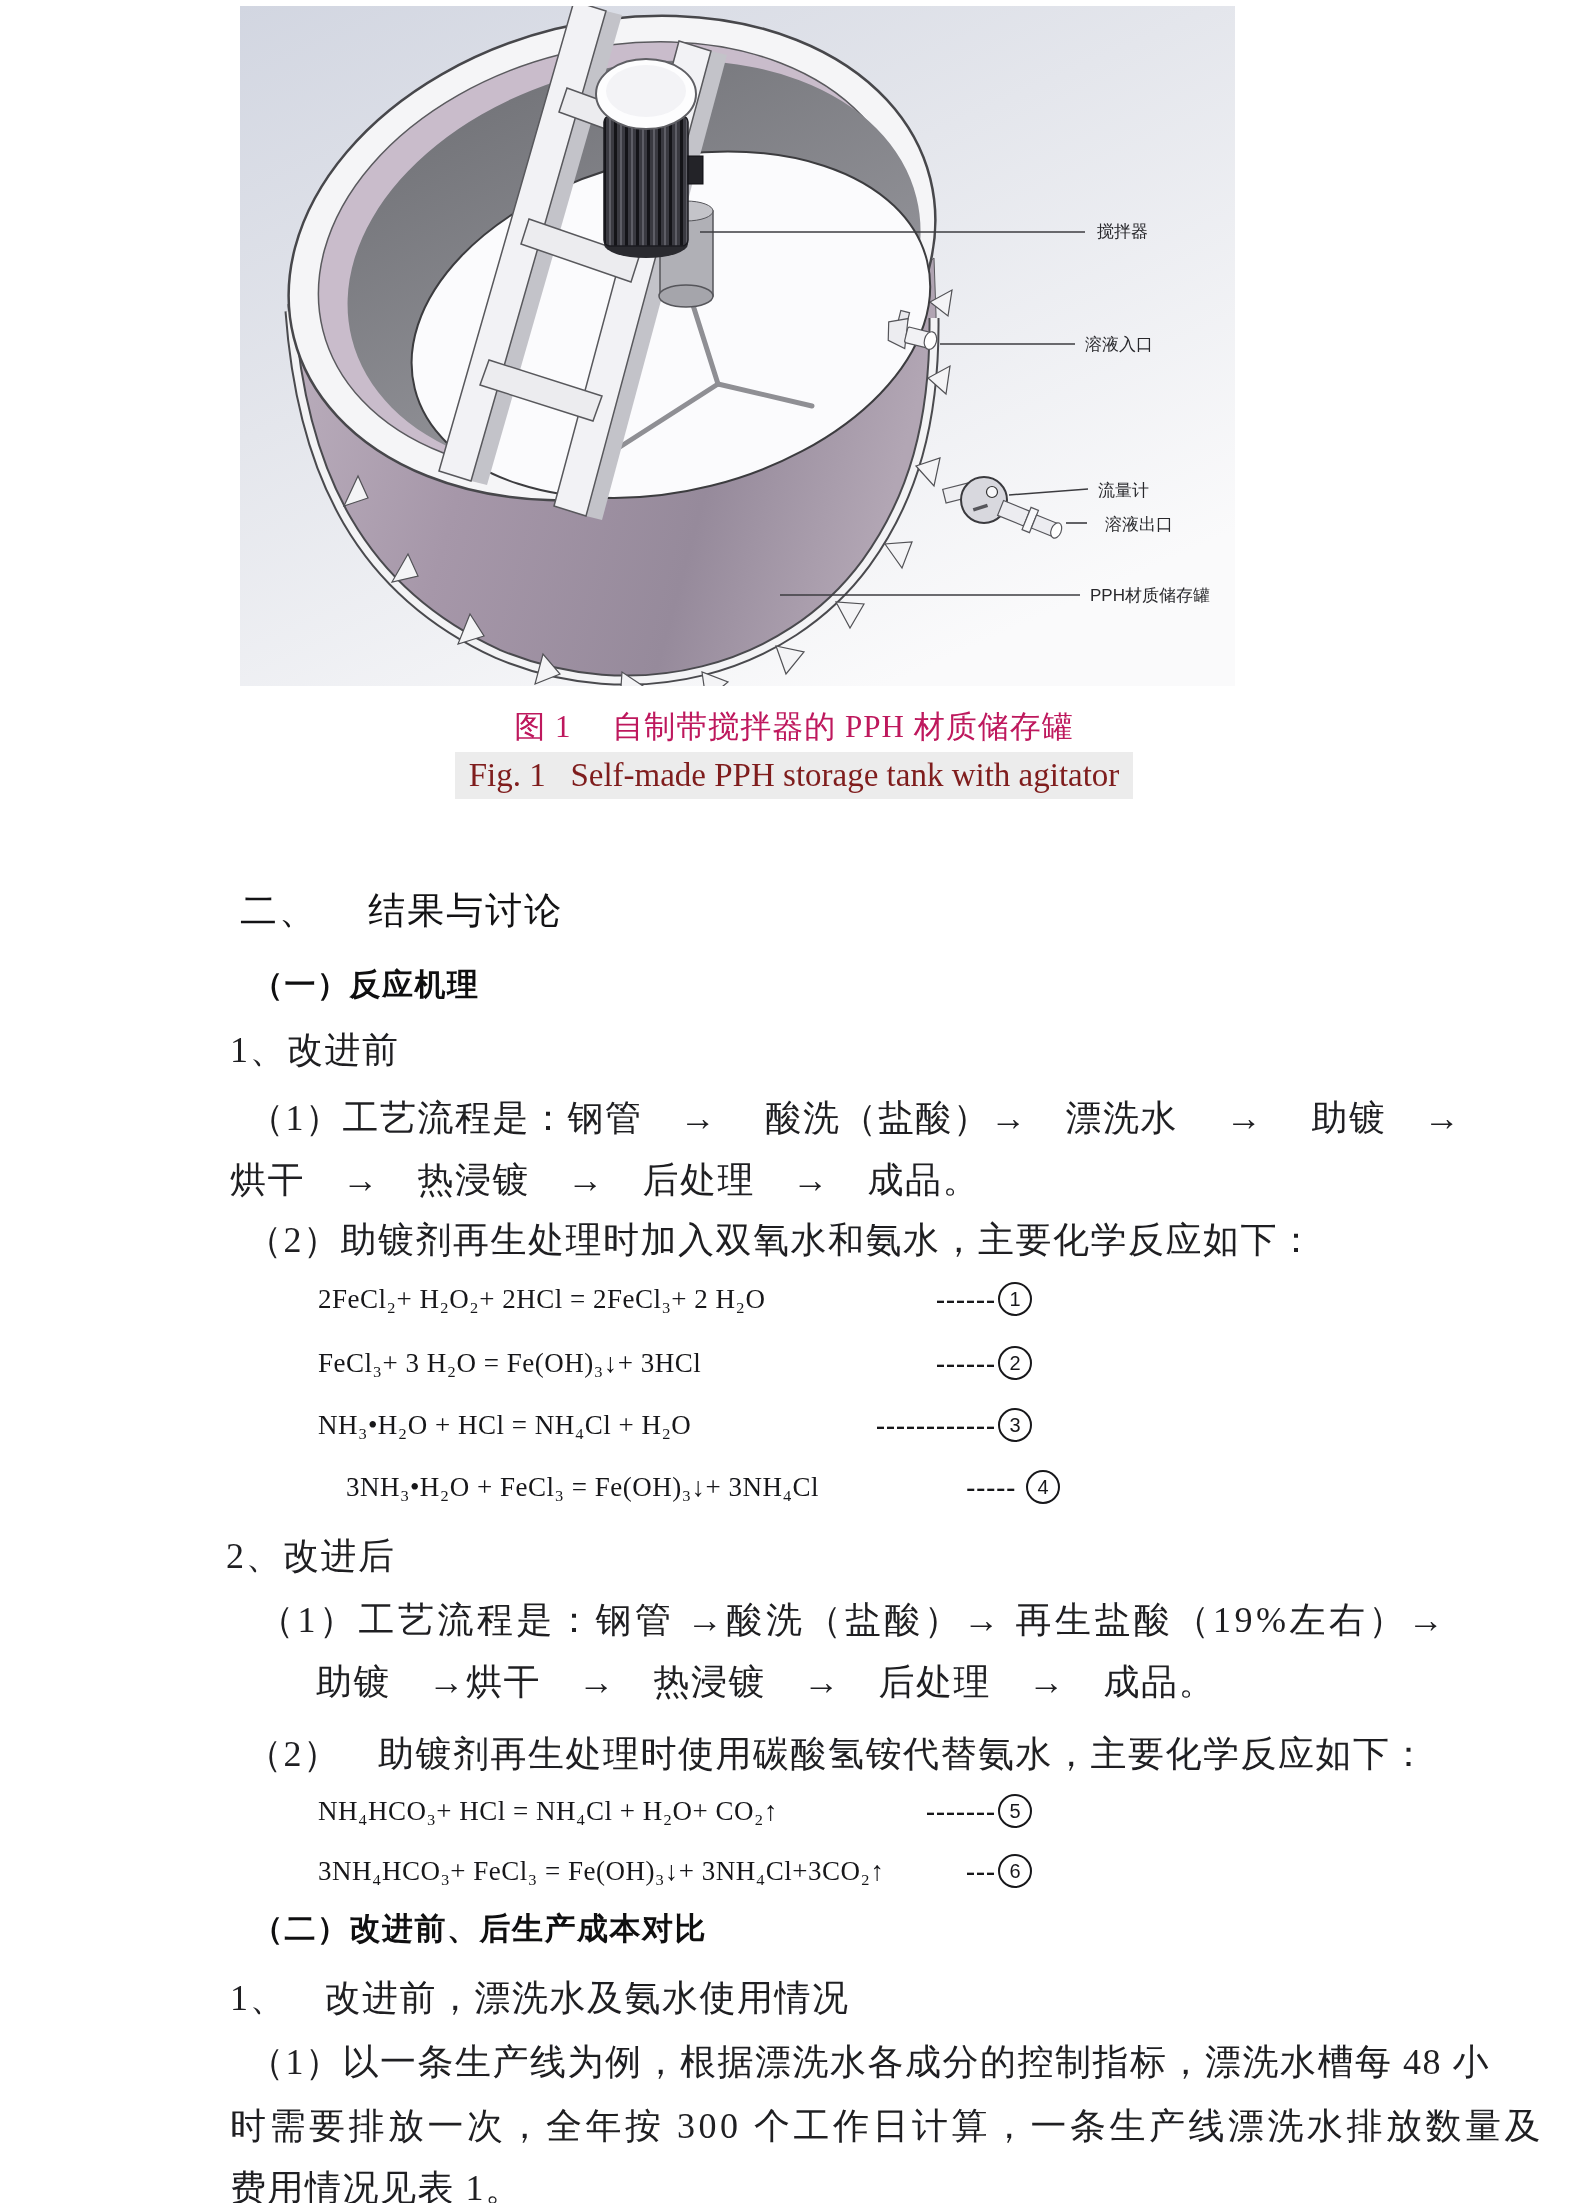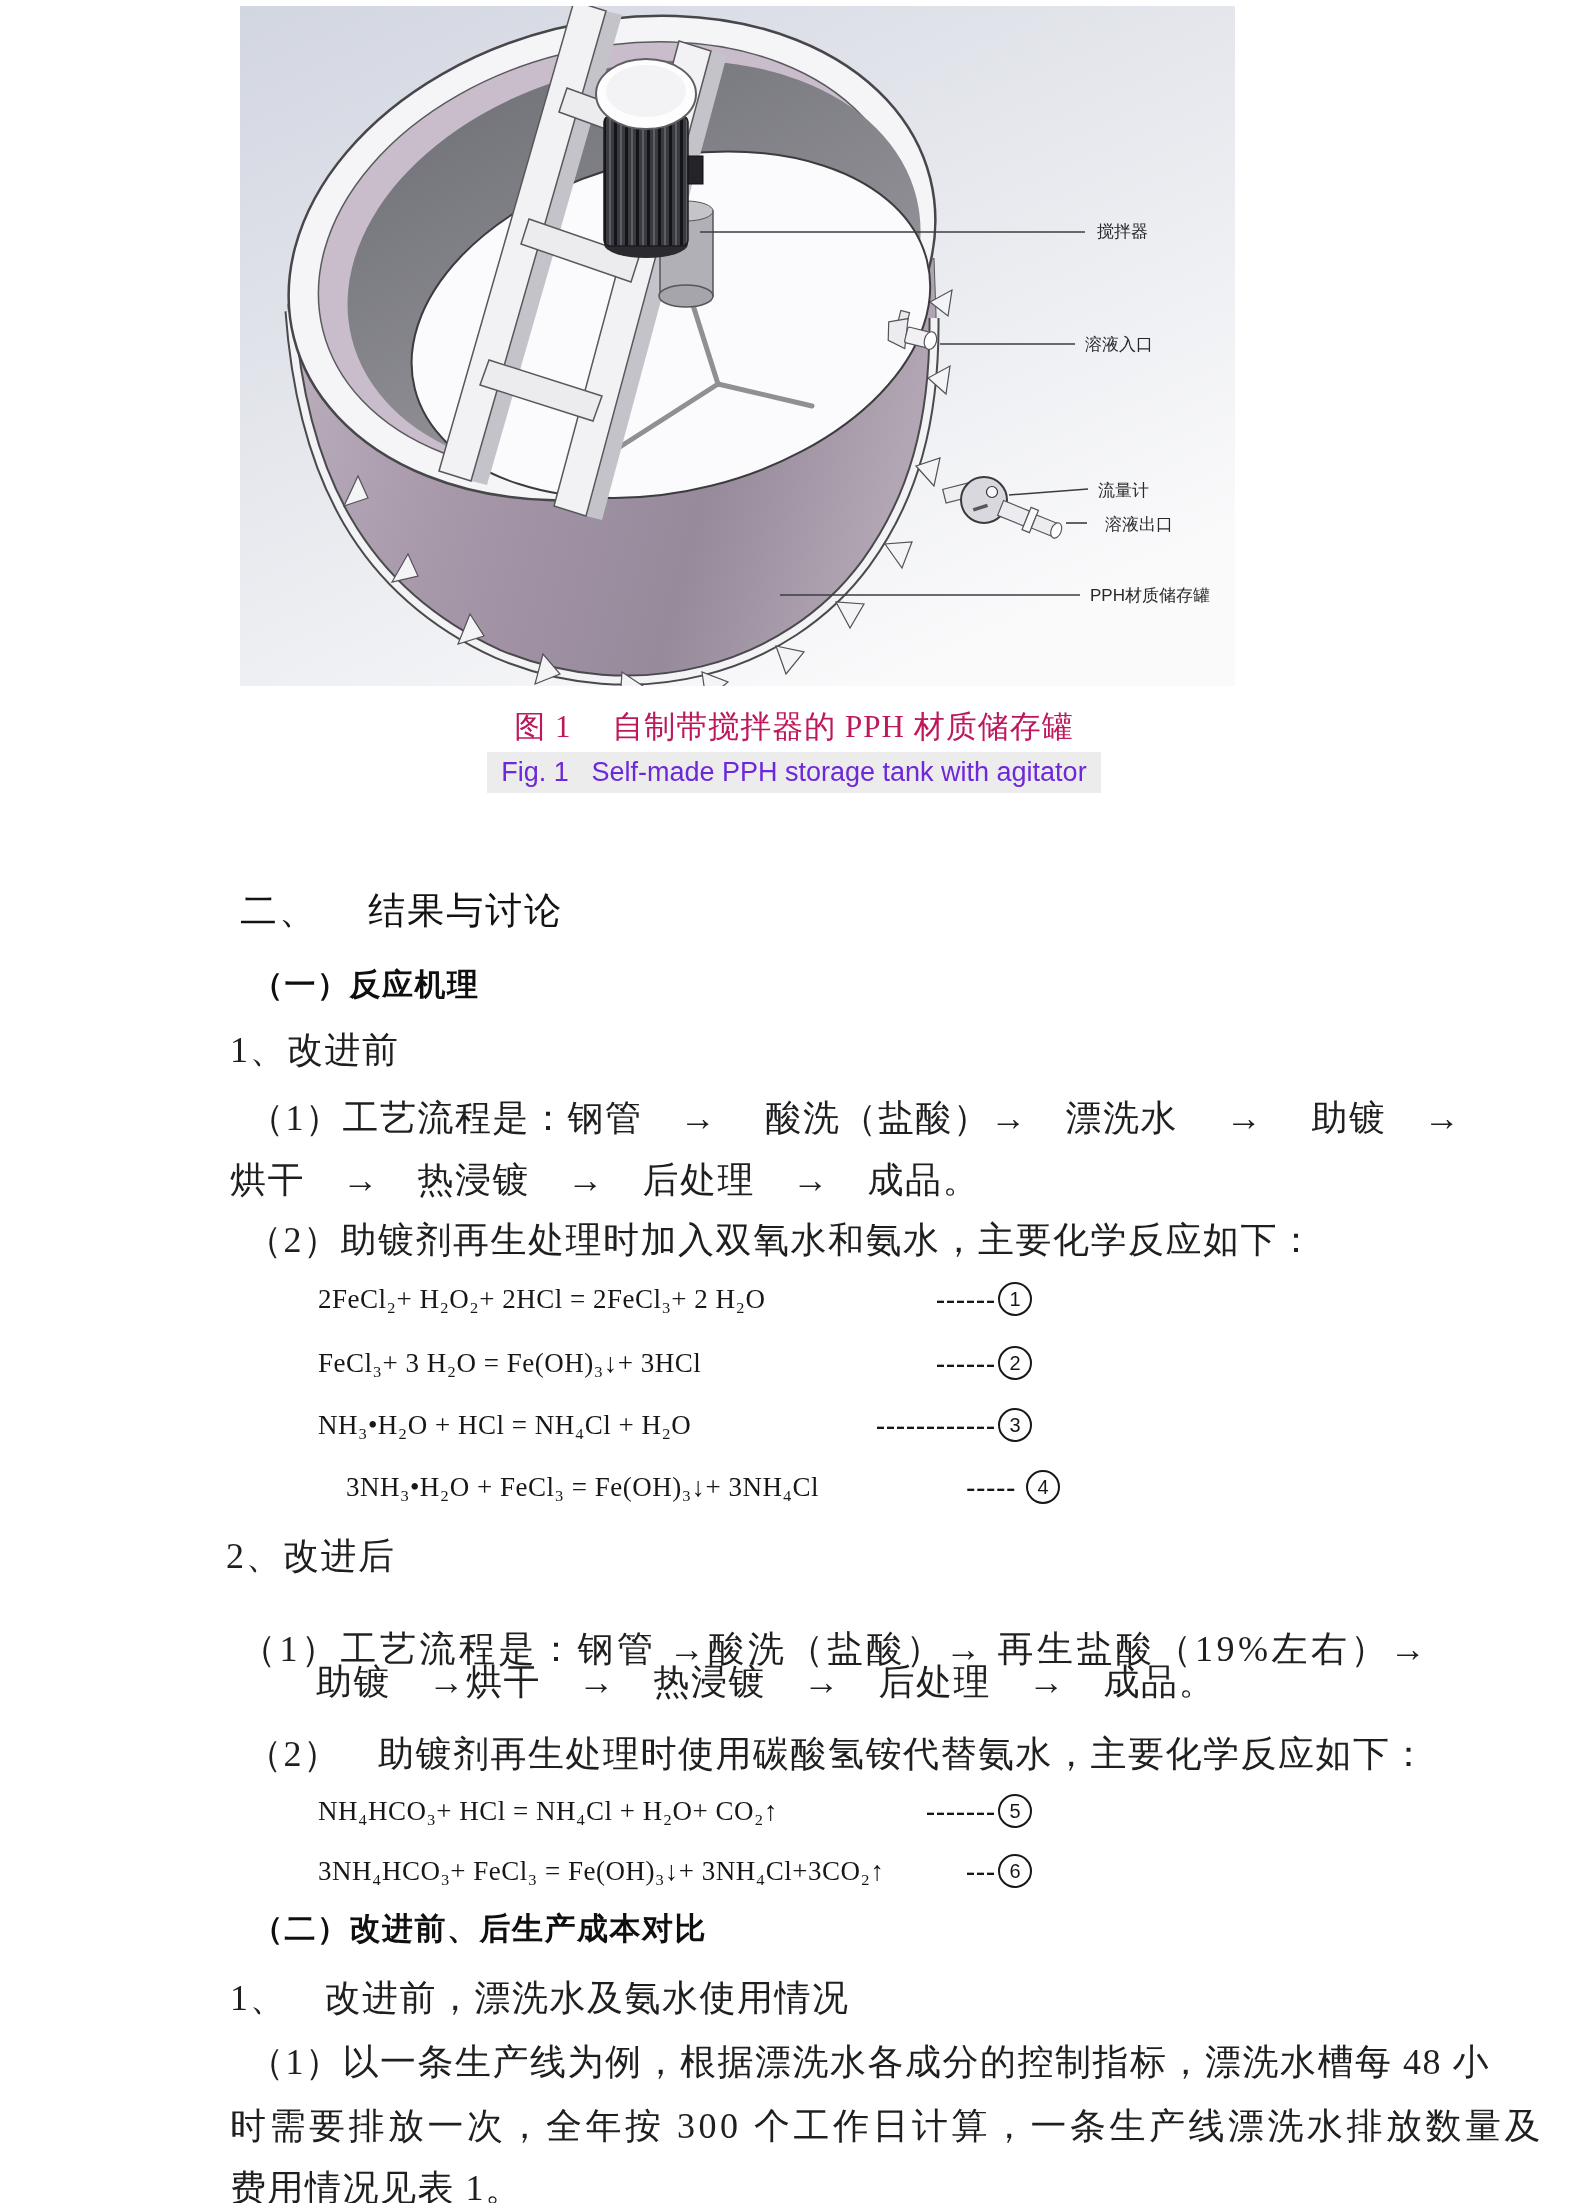--- a/index.html
+++ b/index.html
@@ -17,22 +17,22 @@
     font-size:17px; color:#28282c;
   }
   
   .cap-zh {
     position:absolute; top:706px; left:0; width:1588px; text-align:center;
     font-size:31px; letter-spacing:1px; color:#be185d; white-space:pre;
   }
   .cap-en { position:absolute; top:752px; left:0; width:1588px; text-align:center; }
   .cap-en .hl {
     display:inline-block; background:#ececec; padding:5px 14px;
-    font-family:Liberation Sans, sans-serif;
-    font-size:27px; color:#6d28d9; white-space:pre;
+    font-family:Liberation Serif, serif;
+    font-size:33px; color:#7f1d1d; white-space:pre;
   }
   
   .t { position:absolute; white-space:pre; font-size:36px; color:#1f1f22; letter-spacing:1.5px; line-height:1.25; }
   .h1 { font-size:37px; letter-spacing:2px; color:#131315; }
   .hb { font-weight:bold; font-size:31px; color:#0f0f10; }
   .stretch { letter-spacing:3.5px; }
   
   .eq {
     position:absolute; left:318px; width:714px;
     display:flex; justify-content:space-between; align-items:center;
@@ -199,21 +199,21 @@
   <div class="eq" style="top:1408px;">
     <span class="f">NH₃•H₂O + HCl = NH₄Cl + H₂O</span>
     <span class="m"><span class="dash">------------</span><span class="circ">3</span></span>
   </div>
   <div class="eq" style="top:1470px;margin-left:28px;">
     <span class="f">3NH₃•H₂O + FeCl₃ = Fe(OH)₃↓+ 3NH₄Cl</span>
     <span class="m"><span class="dash">----- </span><span class="circ">4</span></span>
   </div>
 
   <div class="t" style="left:226px; top:1534px;">2、改进后</div>
-  <div class="t stretch" style="left:240px; top:1598px;margin-top:29px;">（1）工艺流程是：钢管 →酸洗（盐酸）→ 再生盐酸（19%左右）→</div>
+  <div class="t stretch" style="left:258px; top:1598px;">（1）工艺流程是：钢管 →酸洗（盐酸）→ 再生盐酸（19%左右）→</div>
   <div class="t" style="left:316px; top:1660px;">助镀　→烘干　→　热浸镀　→　后处理　→　成品。</div>
   <div class="t" style="left:246px; top:1732px;">（2）　助镀剂再生处理时使用碳酸氢铵代替氨水，主要化学反应如下：</div>
 
   <div class="eq" style="top:1794px;">
     <span class="f">NH₄HCO₃+ HCl = NH₄Cl + H₂O+ CO₂↑</span>
     <span class="m"><span class="dash">-------</span><span class="circ">5</span></span>
   </div>
   <div class="eq" style="top:1854px;">
     <span class="f">3NH₄HCO₃+ FeCl₃ = Fe(OH)₃↓+ 3NH₄Cl+3CO₂↑</span>
     <span class="m"><span class="dash">---</span><span class="circ">6</span></span>

